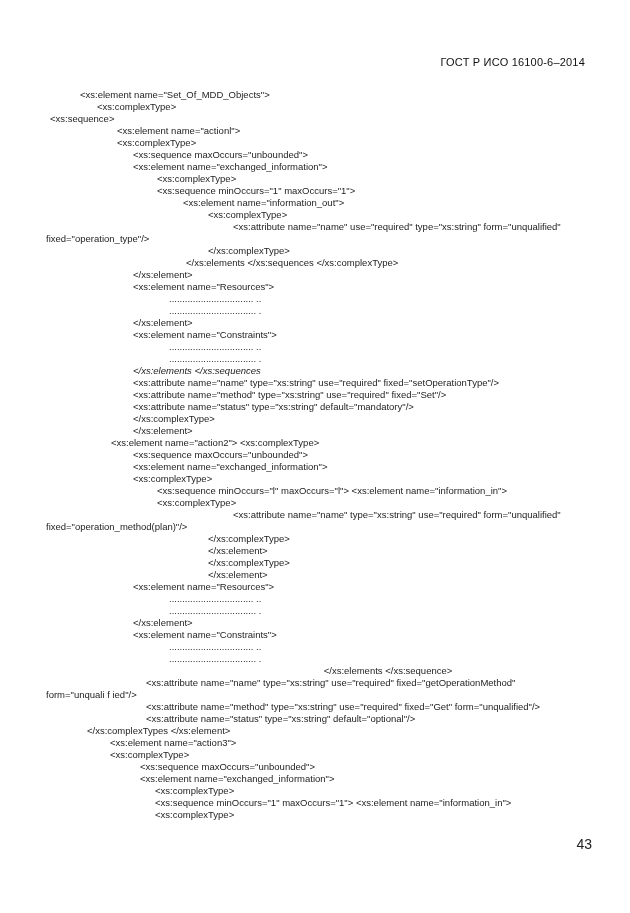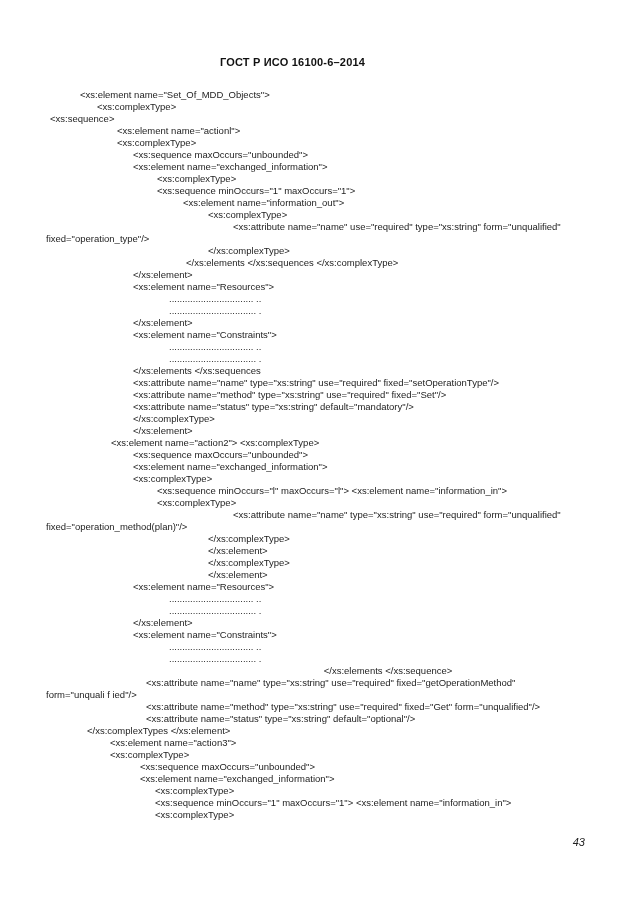--- a/index.html
+++ b/index.html
@@ -14,47 +14,46 @@
     background: #ffffff;
     color: #1d1d1d;
     font-family: "Liberation Sans", sans-serif;
     overflow: hidden;
   }
   .doc-header {
     position: absolute;
     top: 56px;
     left: 0;
     right: 45px;
-    text-align: center;
+    text-align: right;
     font-size: 11px;
-    font-weight: bold;
+    font-weight: normal;
     letter-spacing: 0.2px;
     color: #111111;
   }
   .code-block {
     position: absolute;
     top: 89px;
     left: 0;
     right: 0;
     font-size: 9.5px;
     line-height: 12px;
     color: #1d1d1d;
   }
   .code-line {
     white-space: pre;
     height: 12px;
     overflow: visible;
   }
   .page-number {
     position: absolute;
     top: 836px;
-    right: 45px;
-    font-size: 11px;
+    right: 38px;
+    font-size: 14px;
     color: #222222;
-    font-style: italic;
   }
 </style>
 </head>
 <body>
 
 <div class="page">
   <div class="doc-header">ГОСТ Р ИСО 16100-6–2014</div>
 
   <div class="code-block">
       <div class="code-line" style="padding-left: 80px;">&lt;xs:element name="Set_Of_MDD_Objects"&gt;</div>
@@ -73,21 +72,21 @@
       <div class="code-line" style="padding-left: 208px;">&lt;/xs:complexType&gt;</div>
       <div class="code-line" style="padding-left: 186px;">&lt;/xs:elements &lt;/xs:sequences &lt;/xs:complexType&gt;</div>
       <div class="code-line" style="padding-left: 133px;">&lt;/xs:element&gt;</div>
       <div class="code-line" style="padding-left: 133px;">&lt;xs:element name="Resources"&gt;</div>
       <div class="code-line" style="padding-left: 169px;">................................ ..</div>
       <div class="code-line" style="padding-left: 169px;">................................. .</div>
       <div class="code-line" style="padding-left: 133px;">&lt;/xs:element&gt;</div>
       <div class="code-line" style="padding-left: 133px;">&lt;xs:element name="Constraints"&gt;</div>
       <div class="code-line" style="padding-left: 169px;">................................ ..</div>
       <div class="code-line" style="padding-left: 169px;">................................. .</div>
-      <div class="code-line" style="padding-left: 133px;">&lt;/xs:elements &lt;/xs:sequences</div>
+      <div class="code-line" style="padding-left: 133px; font-style: italic;">&lt;/xs:elements &lt;/xs:sequences</div>
       <div class="code-line" style="padding-left: 133px;">&lt;xs:attribute name="name" type="xs:string" use="required" fixed="setOperationType"/&gt;</div>
       <div class="code-line" style="padding-left: 133px;">&lt;xs:attribute name="method" type="xs:string" use="required" fixed="Set"/&gt;</div>
       <div class="code-line" style="padding-left: 133px;">&lt;xs:attribute name="status" type="xs:string" default="mandatory"/&gt;</div>
       <div class="code-line" style="padding-left: 133px;">&lt;/xs:complexType&gt;</div>
       <div class="code-line" style="padding-left: 133px;">&lt;/xs:element&gt;</div>
       <div class="code-line" style="padding-left: 111px;">&lt;xs:element name="action2"&gt; &lt;xs:complexType&gt;</div>
       <div class="code-line" style="padding-left: 133px;">&lt;xs:sequence maxOccurs="unbounded"&gt;</div>
       <div class="code-line" style="padding-left: 133px;">&lt;xs:element name="exchanged_information"&gt;</div>
       <div class="code-line" style="padding-left: 133px;">&lt;xs:complexType&gt;</div>
       <div class="code-line" style="padding-left: 157px;">&lt;xs:sequence minOccurs="l" maxOccurs="l"&gt; &lt;xs:element name="information_in"&gt;</div>

